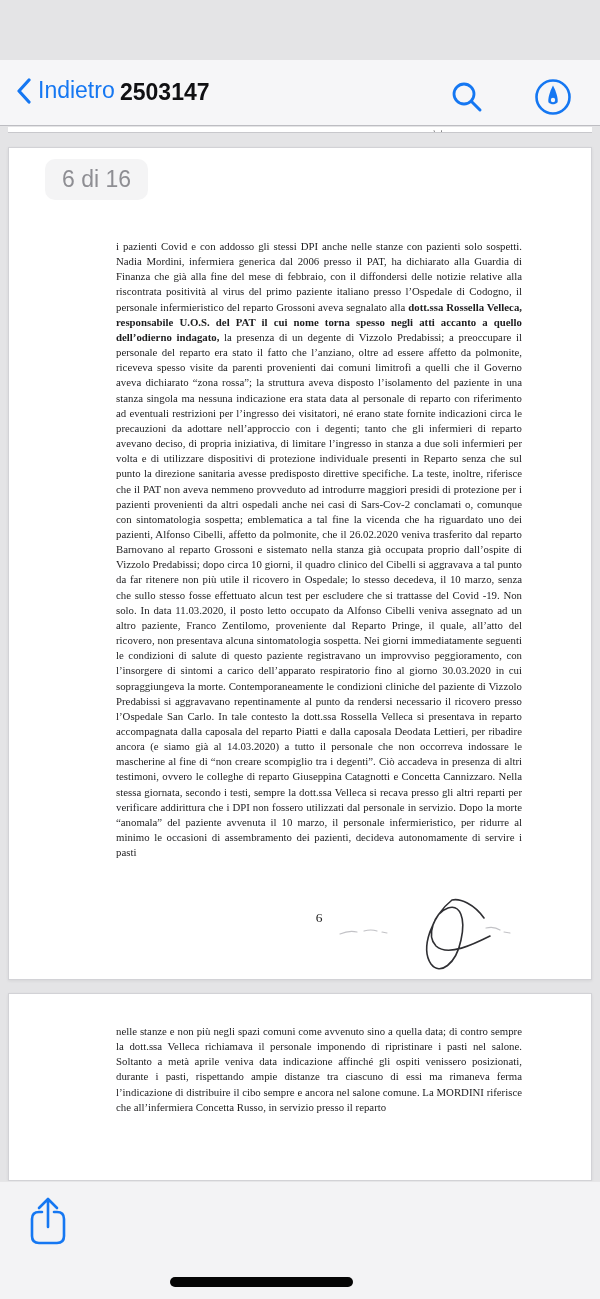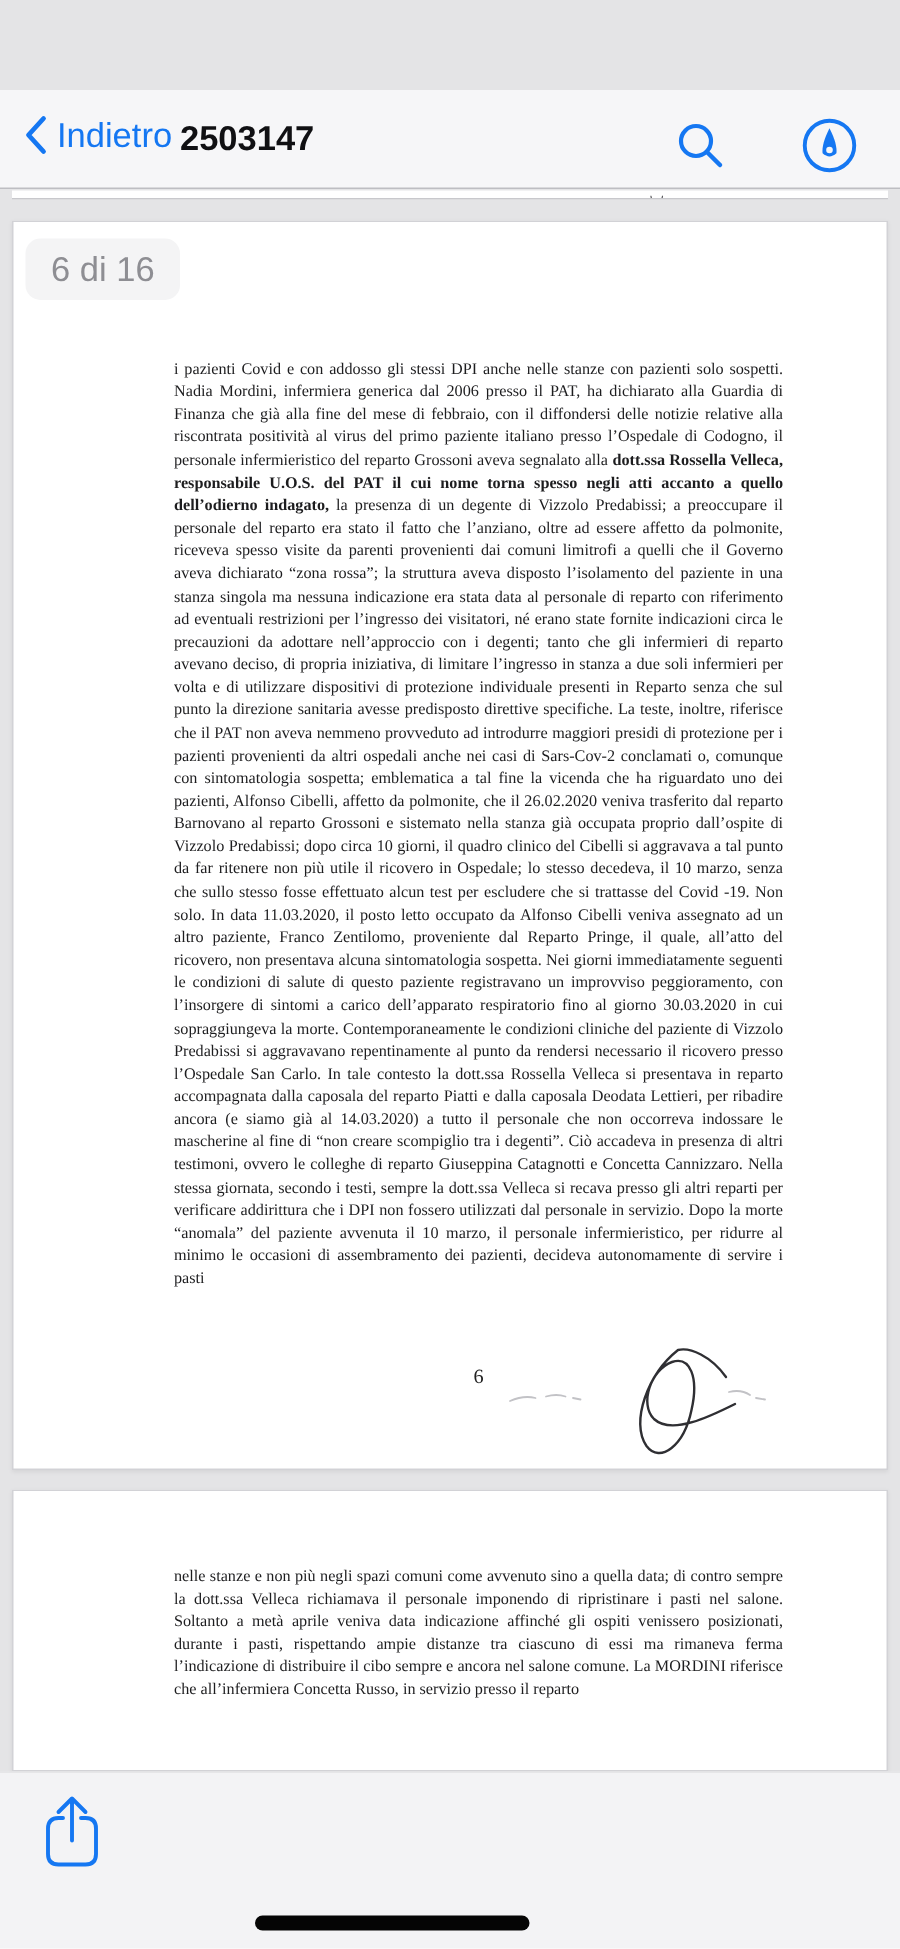--- a/index.html
+++ b/index.html
@@ -23,36 +23,36 @@
   .signal i:nth-child(2){left:8px;height:8px}
   .signal i:nth-child(3){left:16px;height:11px}
   .signal i:nth-child(4){left:24px;height:15px;background:#c8c8cc}
   .net{position:absolute;left:497px;top:15px;font-size:21px;color:#0a0a0a}
   .battery{position:absolute;left:531px;top:19px;width:36px;height:18px;border:2px solid #a6a6aa;border-radius:6px}
   .battery .fill{position:absolute;left:2px;top:2px;bottom:2px;width:9px;background:#0a0a0a;border-radius:2px}
   .battery .nub{position:absolute;right:-6px;top:4px;width:4px;height:7px;background:#a6a6aa;border-radius:0 3px 3px 0}
 
   
   .nav-bar{position:absolute;top:60px;left:0;width:600px;height:66px;background:var(--chrome);border-bottom:1px solid #bdbdc2}
-  .back-button{position:absolute;left:16px;top:17px;display:flex;gap:7px;color:var(--accent);font-size:23px;cursor:pointer}
+  .back-button{position:absolute;left:16px;top:17px;display:flex;align-items:center;gap:7px;color:var(--accent);font-size:23px;cursor:pointer}
   .nav-title{position:absolute;left:120px;width:360px;top:19px;text-align:left;font-size:23px;font-weight:700;color:#101013}
   .nav-icon-btn{position:absolute;background:none;border:none;cursor:pointer;padding:0}
   .nav-icon-btn.search{left:450px;top:80px}
   .nav-icon-btn.markup{left:533px;top:77px}
 
   
   .page-sliver{position:absolute;left:8px;top:127px;width:584px;height:6px;background:var(--page);border-bottom:1px solid #c8c8cc;overflow:hidden}
   .sliver-glyph{position:absolute;left:425px;top:-4px;color:#4a4a4e;font-size:11px;font-family:"Liberation Serif",serif}
   .page{position:absolute;left:8px;width:584px;background:var(--page);border:1px solid #d2d2d6;box-shadow:0 1px 3px rgba(0,0,0,.07)}
   .page-6{top:147px;height:833px}
   .page-7{top:993px;height:188px}
-  .page-badge{position:absolute;left:8px;top:11px;background:#f4f4f5;color:var(--badge-text);font-size:23px;padding:7px 17px;border-radius:10px}
+  .page-badge{position:absolute;left:36px;top:11px;background:#f4f4f5;color:var(--badge-text);font-size:23px;padding:7px 17px;border-radius:10px}
   .page-text{position:absolute;left:107px;top:91px;width:406px;font-family:"Liberation Serif",serif;
     font-size:10.8px;line-height:15.15px;text-align:justify;color:var(--body-text);overflow:hidden}
-  .page-7 .page-text{top:19px;height:152px;display:flex;align-items:center}
+  .page-7 .page-text{top:30px;height:152px;display:flex;align-items:flex-start}
   .page-7 .page-text .inner{display:block;width:406px}
   .seg-bold{font-weight:700}
   .seg-italic{}
   .page-number{position:absolute;left:107px;top:762px;width:406px;text-align:center;
     font-family:"Liberation Serif",serif;font-size:13.5px;color:#222}
   .signature{position:absolute;left:325px;top:748px}
 
   
   .toolbar{position:absolute;left:0;top:1181px;width:600px;height:118px;background:#f3f3f5;border-top:1px solid rgba(0,0,0,.05)}
   .share-button{position:absolute;left:28px;top:14px;width:40px;height:50px;background:none;border:none;cursor:pointer;padding:0}

